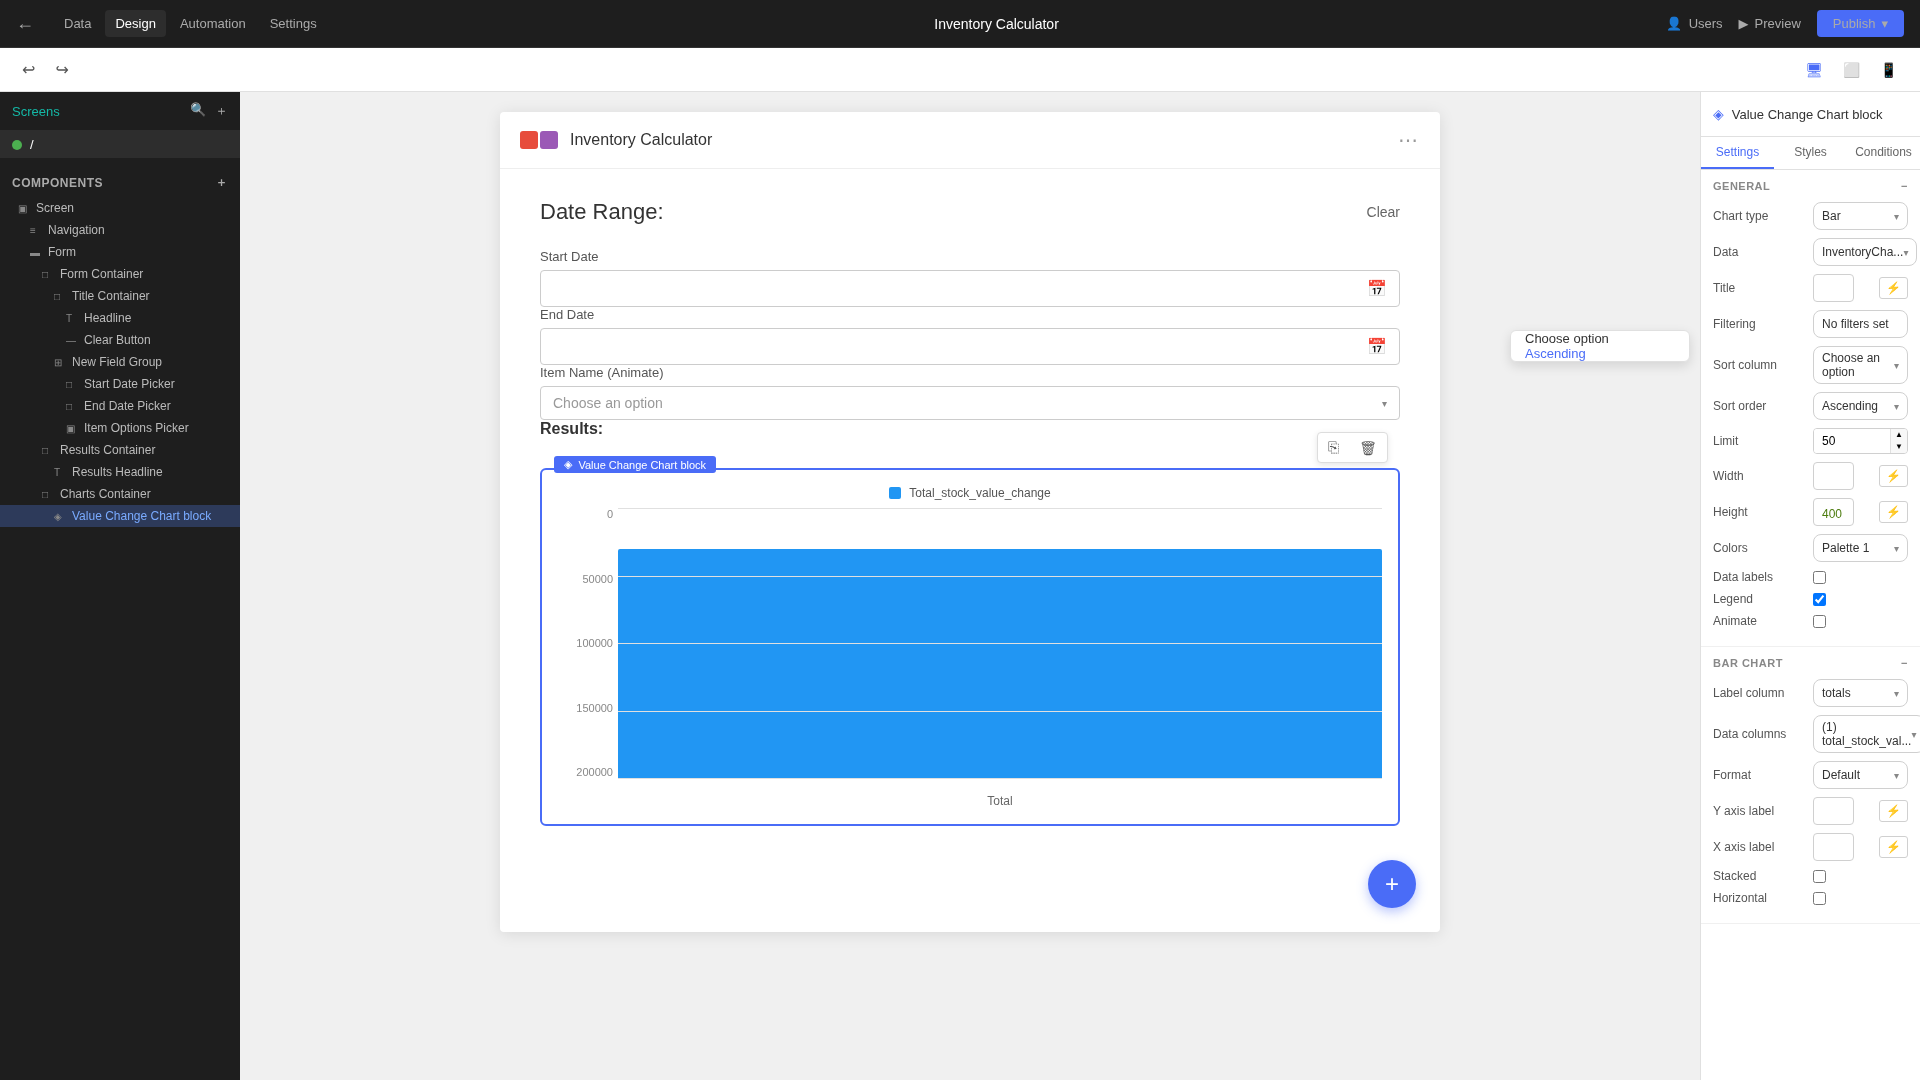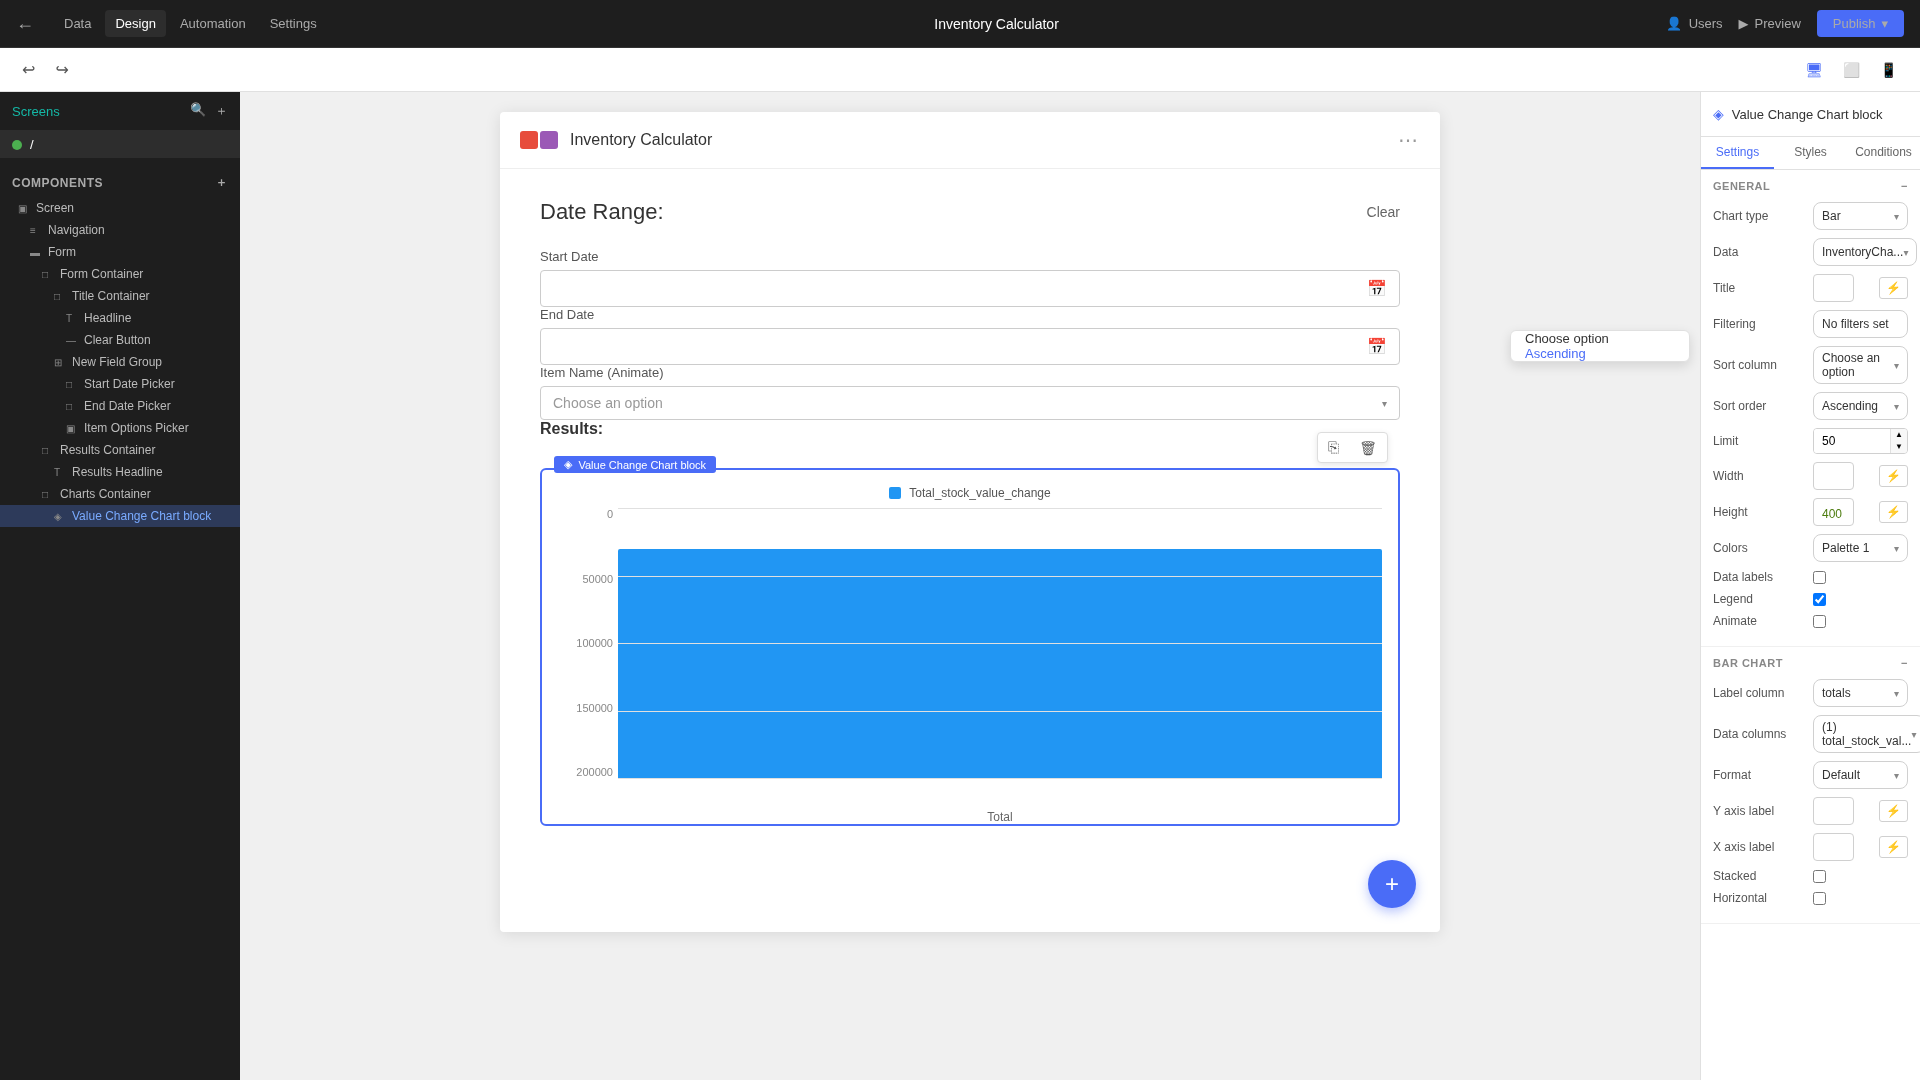--- a/index.html
+++ b/index.html
@@ -70,21 +70,21 @@
     .chart-block-header { position: absolute; top: -14px; left: 12px; background: #4a6cf7; color: #fff; font-size: 11px; padding: 2px 10px; border-radius: 3px; display: flex; align-items: center; gap: 6px; }
     .chart-block-actions { position: absolute; top: -36px; right: 12px; background: #fff; border: 1px solid #ddd; border-radius: 4px; display: flex; gap: 0; box-shadow: 0 2px 6px rgba(0,0,0,0.1); }
     .chart-action-btn { background: none; border: none; padding: 6px 10px; cursor: pointer; color: #555; font-size: 14px; }
     .chart-inner { padding: 16px; }
     .chart-legend { display: flex; align-items: center; justify-content: center; gap: 8px; margin-bottom: 8px; font-size: 12px; color: #555; }
     .legend-dot { width: 12px; height: 12px; background: #2196f3; border-radius: 2px; }
     .chart-area { position: relative; height: 300px; display: flex; align-items: flex-end; padding-left: 60px; padding-bottom: 30px; }
     .y-axis-labels { position: absolute; left: 0; top: 0; height: calc(100% - 30px); display: flex; flex-direction: column-reverse; justify-content: space-between; font-size: 11px; color: #888; width: 55px; text-align: right; }
     .grid-line { position: absolute; left: 0; right: 0; border-top: 1px solid #e0e0e0; }
     .bar { background: #2196f3; flex: 1; max-width: 120px; border-radius: 2px 2px 0 0; }
-    .x-axis-labels { position: absolute; bottom: 0; left: 60px; right: 0; display: flex; justify-content: center; font-size: 12px; color: #666; }
+    .x-axis-labels { position: absolute; bottom: 16px; left: 60px; right: 0; display: flex; justify-content: center; font-size: 12px; color: #666; }
 
     
     .right-panel { width: 220px; background: #fff; border-left: 1px solid #e0e0e0; flex-shrink: 0; overflow-y: auto; }
     .right-panel-header { display: flex; align-items: center; padding: 14px 12px; border-bottom: 1px solid #e0e0e0; font-size: 13px; font-weight: 500; color: #333; gap: 8px; }
     .right-panel-icon { color: #4a6cf7; font-size: 14px; }
     .right-tabs { display: flex; border-bottom: 1px solid #e0e0e0; }
     .right-tab { flex: 1; text-align: center; padding: 8px 0; font-size: 12px; cursor: pointer; color: #666; border-bottom: 2px solid transparent; }
     .right-tab.active { color: #4a6cf7; border-bottom-color: #4a6cf7; font-weight: 500; }
     .right-section { padding: 10px 12px; border-bottom: 1px solid #f0f0f0; }
     .right-section-title { font-size: 11px; color: #888; font-weight: 600; text-transform: uppercase; letter-spacing: 0.5px; margin-bottom: 10px; display: flex; align-items: center; justify-content: space-between; }

